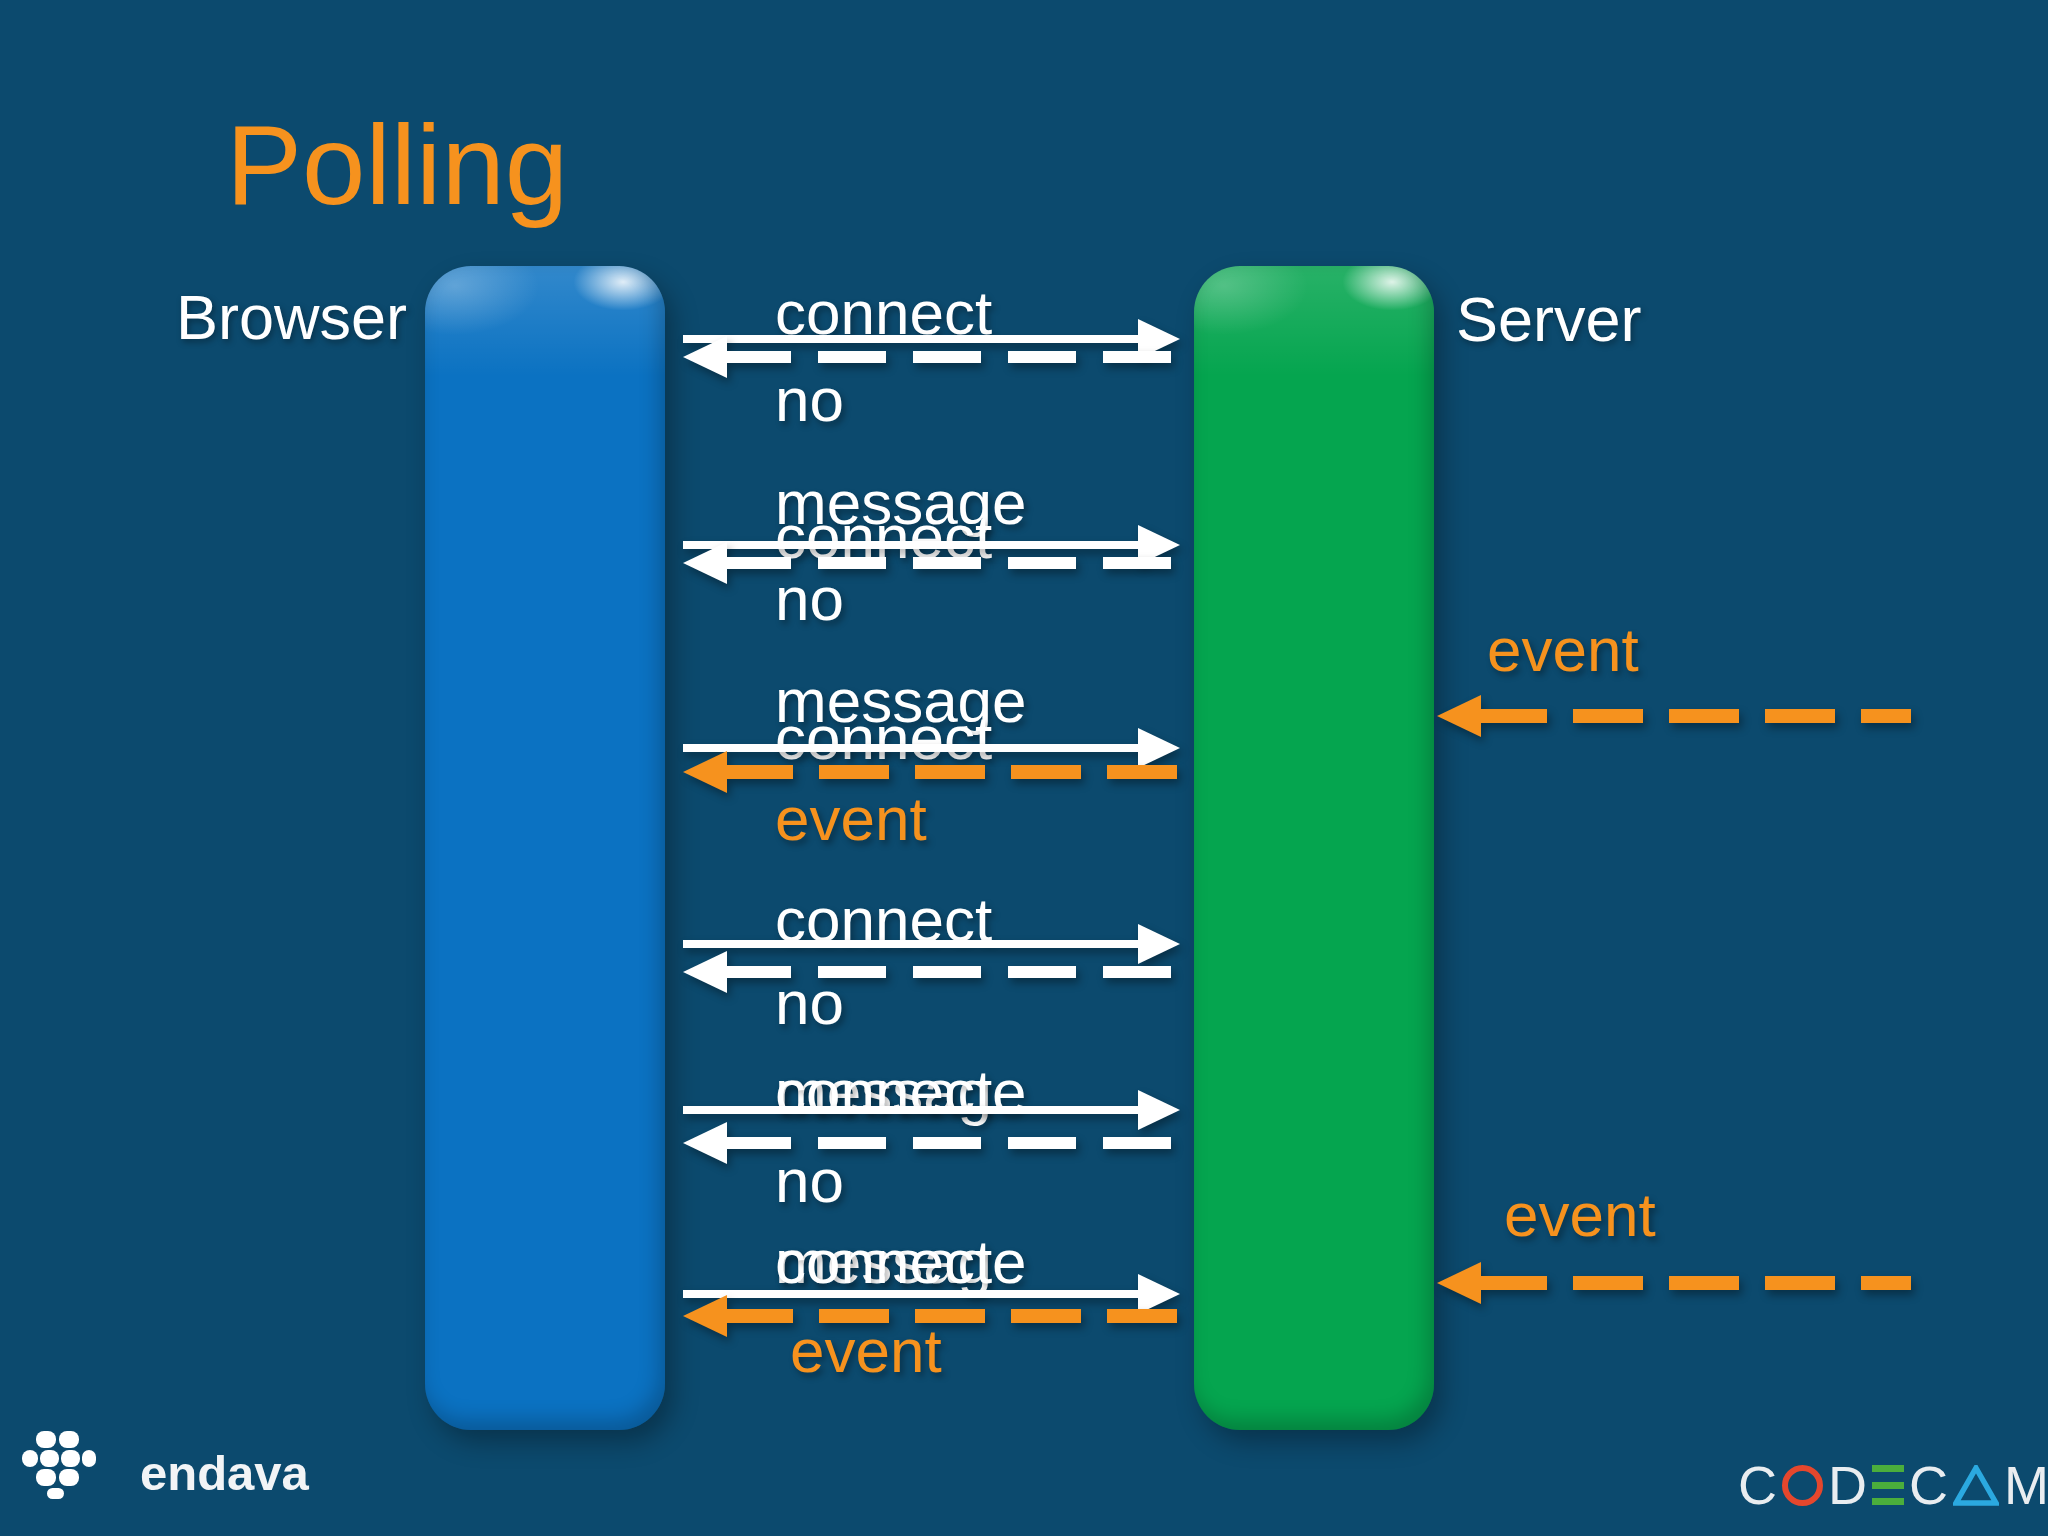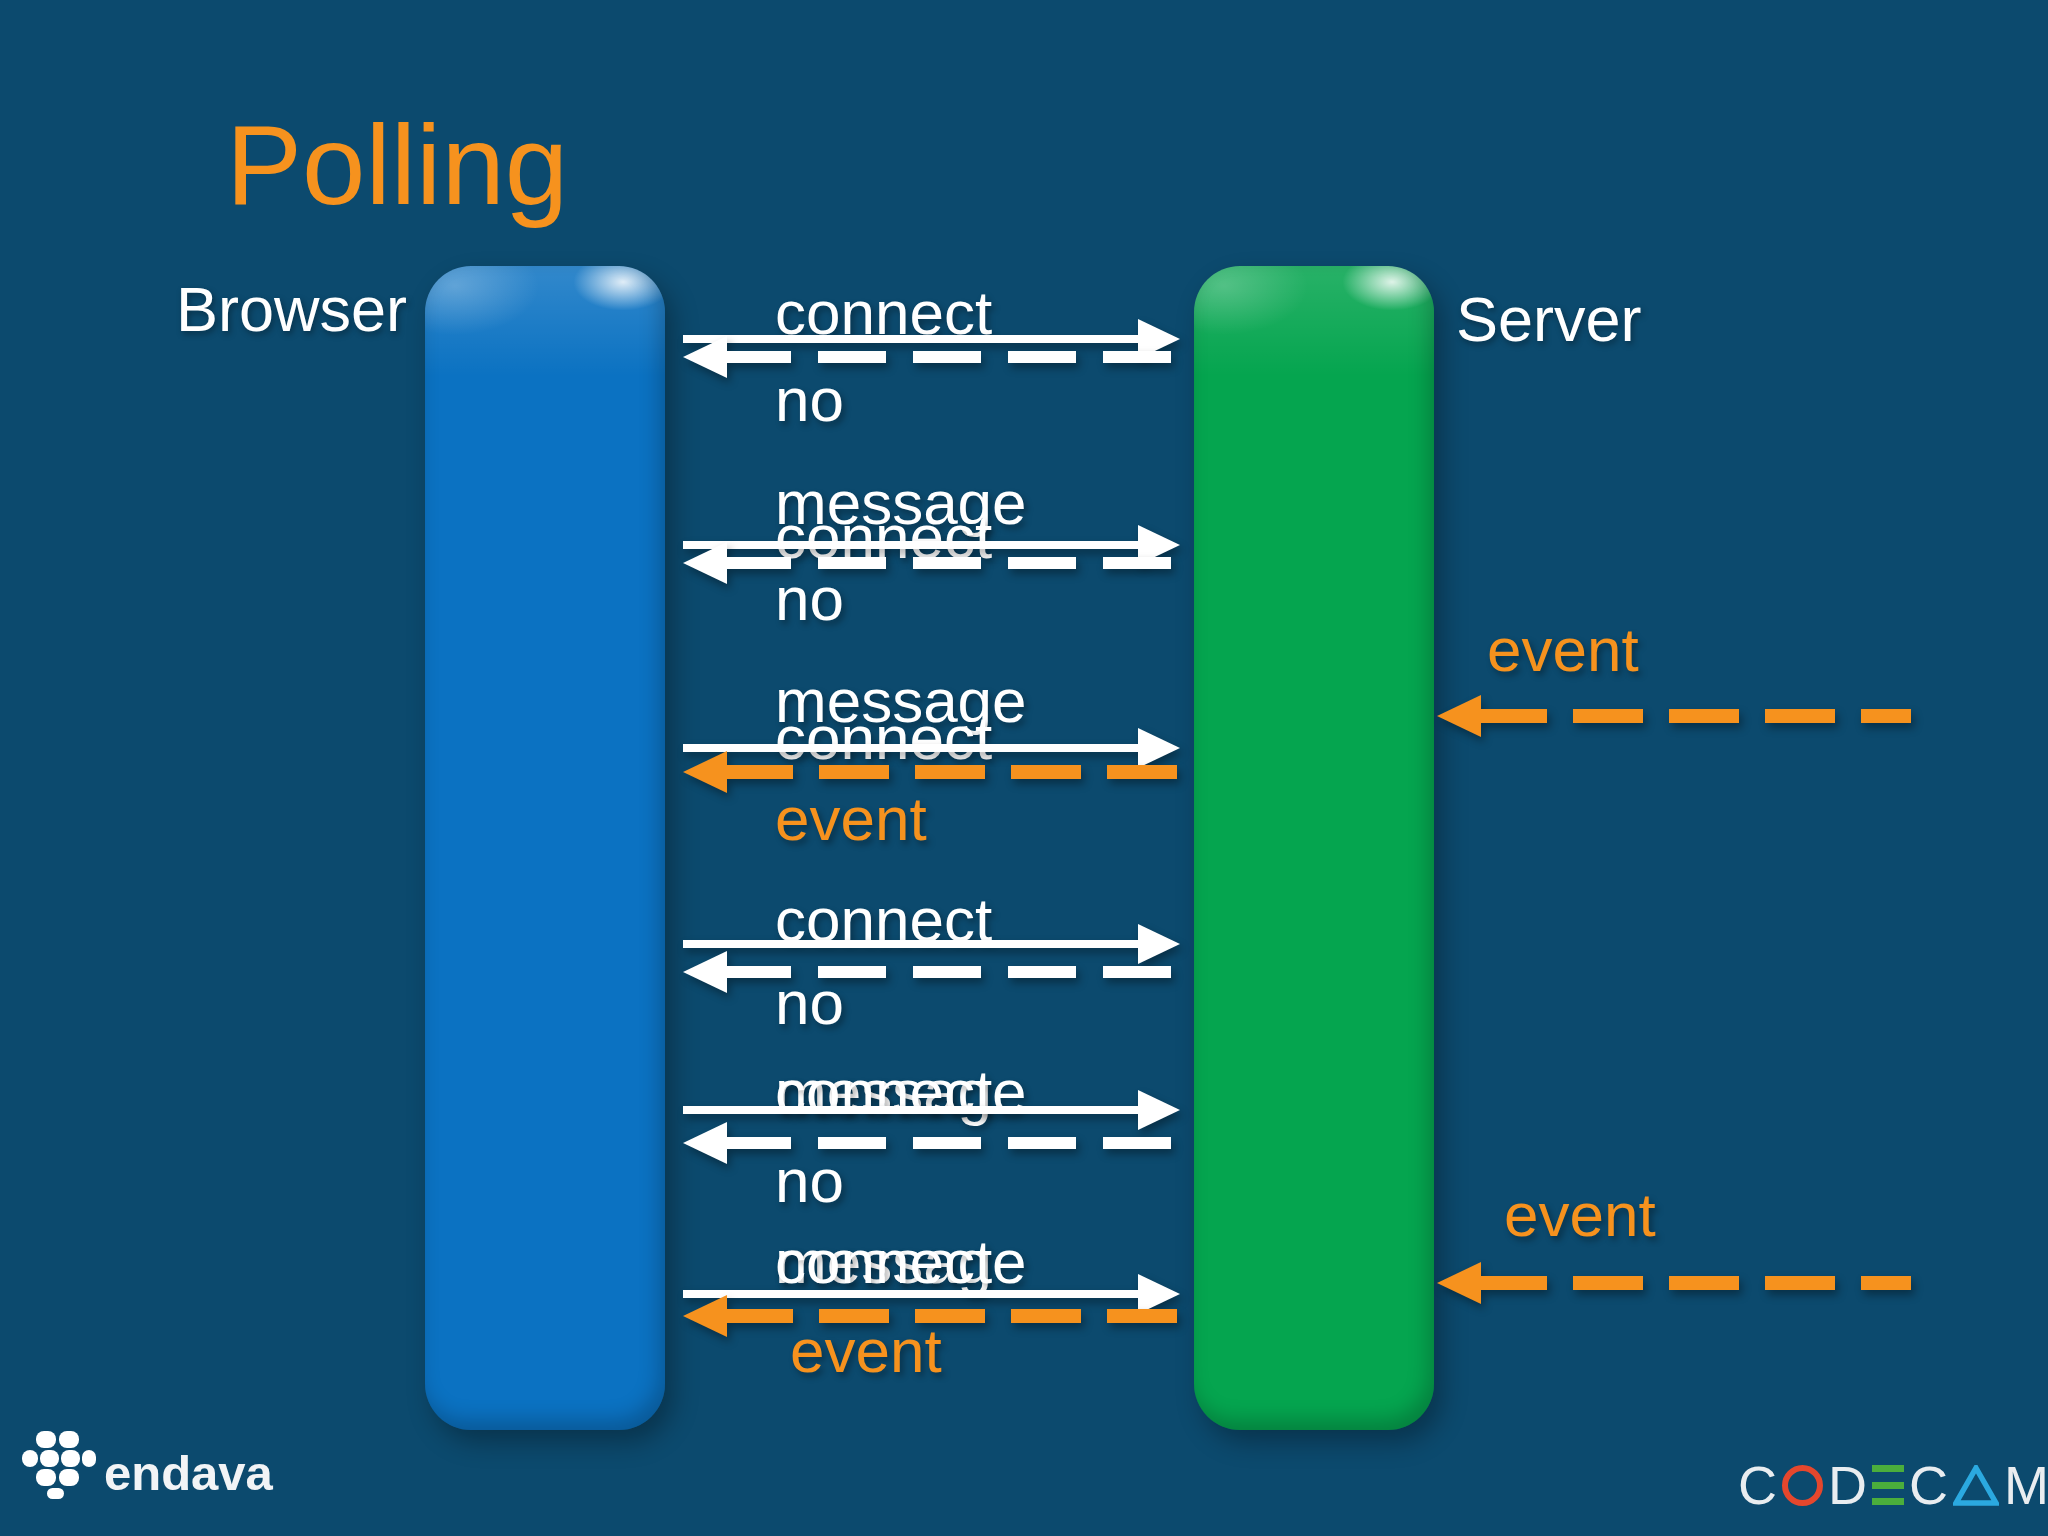--- a/index.html
+++ b/index.html
@@ -9,21 +9,21 @@
     font-family:"Liberation Sans", sans-serif;
   }
   .title{
     position:absolute; left:226px; top:108px;
     font-size:114px; line-height:1; color:#F6921E; font-weight:400;
   }
   .actor{
     position:absolute; top:278px; font-size:63px; line-height:1; color:#ffffff;
     text-shadow:2px 3px 6px rgba(0,0,0,.35);
   }
-  .actor.browser{left:176px;}
+  .actor.browser{left:176px;margin-top:8px;}
   .actor.server{left:1456px;margin-top:10px;}
 
   .lifeline{
     position:absolute; top:266px; width:240px; height:1164px; border-radius:46px;
     box-shadow:8px 12px 26px rgba(0,0,0,.30), inset -6px -10px 20px rgba(0,0,0,.22);
   }
   .lifeline.blue{
     left:425px;
     background-image:
       radial-gradient(80px 46px at calc(100% - 42px) 16px, rgba(255,255,255,.85), rgba(255,255,255,0) 62%),
@@ -61,21 +61,21 @@
   .arrow.dashed .dashline{
     position:absolute; left:40px; right:0; top:0; height:12px;
     background:repeating-linear-gradient(90deg, #ffffff 0 68px, transparent 68px 95px);
   }
   .arrow.dashed.orange{height:14px;}
   .arrow.dashed.orange .head-left{border-right-color:#F6921E; top:-14px;}
   .arrow.dashed.orange .dashline{height:14px; background:repeating-linear-gradient(90deg, #F6921E 0 70px, transparent 70px 96px);}
   .arrow.dashed.right-side{left:1437px; width:474px;}
 
   
-  .endava{position:absolute; left:22px; top:1430px; display:flex; align-items:flex-end;}
+  .endava{position:absolute; left:22px; top:1430px; display:flex; align-items:flex-end;gap:36px;}
   .endava .word{
     font-size:49px; line-height:1; color:#F2F4F6; font-weight:600; letter-spacing:0px;
     margin-left:8px; margin-bottom:2px;
   }
   
   .codecamp{position:absolute; left:1738px; top:1462px; display:flex; align-items:center; gap:5px; height:46px;}
   .codecamp .lt{font-size:54px; line-height:1; color:#E9EDF0; font-weight:400;}
   .codecamp .o-ring{width:41px; height:41px; border:6px solid #E5472D; border-radius:50%; box-sizing:border-box;}
   .codecamp .e-bars{width:32px; height:40px; display:flex; flex-direction:column; justify-content:space-between;}
   .codecamp .e-bars div{height:7px; background:#4BAE3C;}

